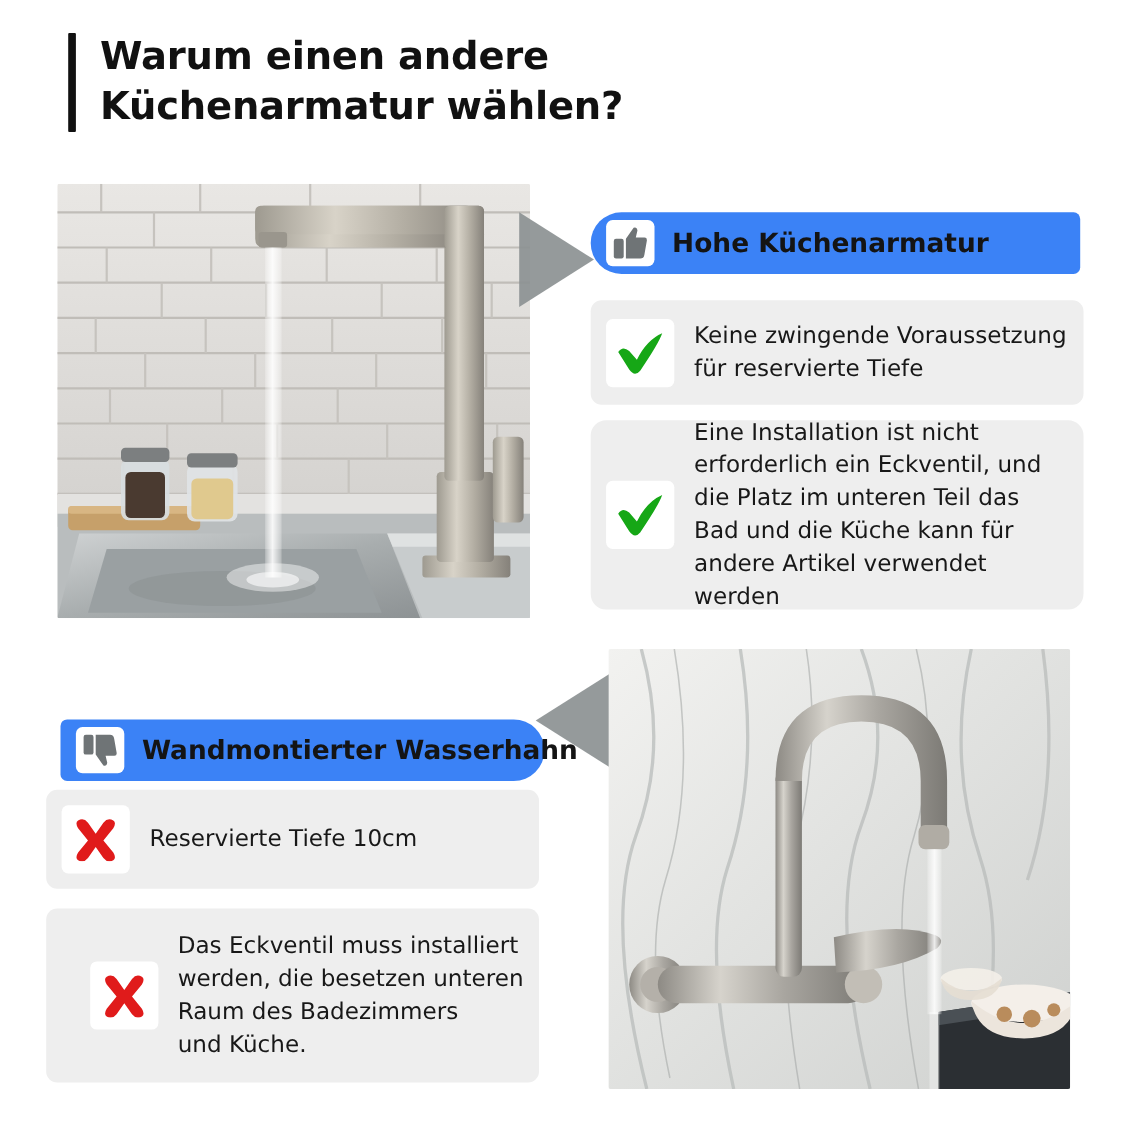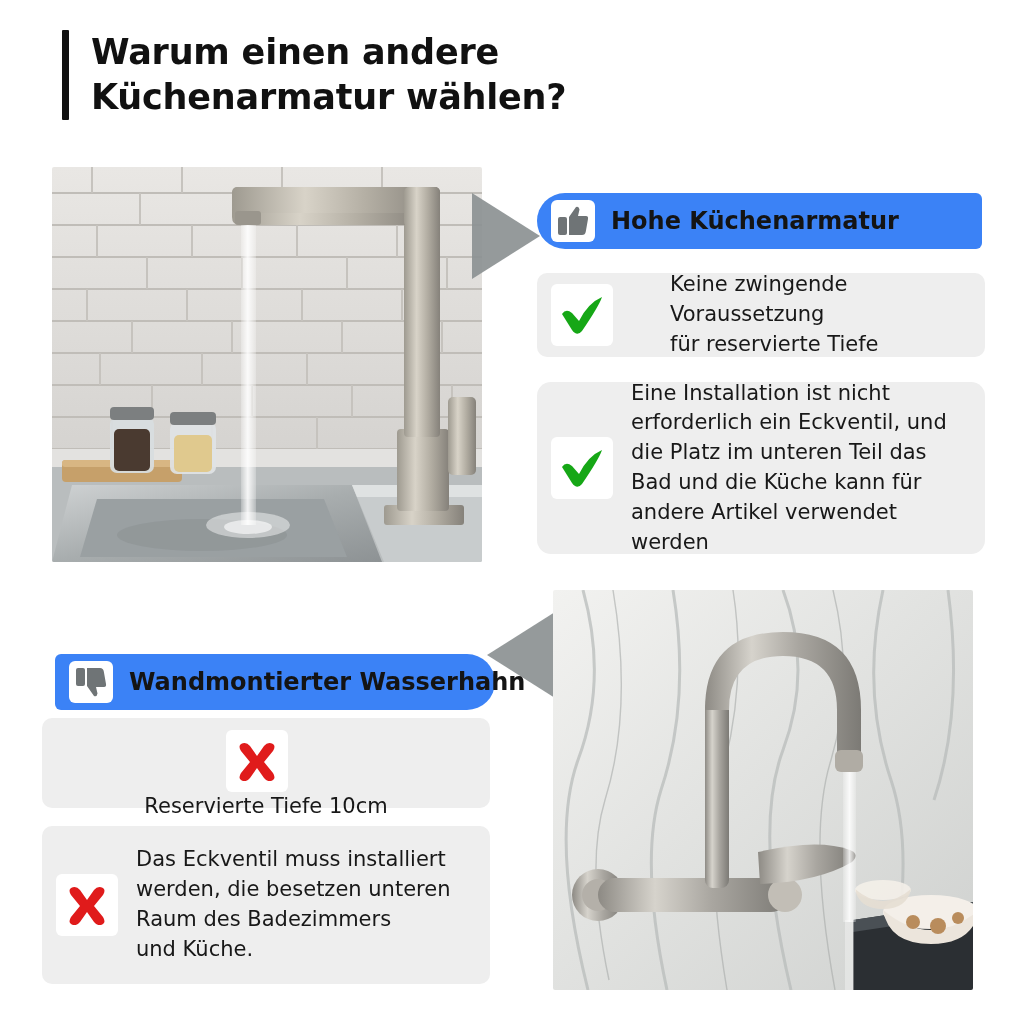--- a/index.html
+++ b/index.html
@@ -144,24 +144,24 @@
     justify-content: center;
     margin-right: 18px;
   }
   .feature-text {
     font-size: 21px;
     line-height: 1.42;
     color: #181818;
     white-space: pre-line;
   }
 
-  .f-pro-1 { left: 537px; top: 273px; width: 448px; height: 84px; gap: 39px; }
+  .f-pro-1 { left: 537px; top: 273px; width: 448px; height: 95px; }
   .f-pro-2 { left: 537px; top: 382px; width: 448px; height: 172px; border-radius: 14px; }
-  .f-con-1 { left: 42px;  top: 718px; width: 448px; height: 90px; flex-direction: column; }
-  .f-con-2 { left: 42px;  top: 826px; width: 448px; height: 158px; }
+  .f-con-1 { left: 42px;  top: 718px; width: 448px; height: 90px; }
+  .f-con-2 { left: 42px;  top: 826px; width: 448px; height: 158px; justify-content: flex-end; }
 
   
   svg { display: block; }
 </style>
 </head>
 <body>
 
 <div class="heading-wrap">
   <div class="heading-bar"></div>
   <div class="heading-text">Warum einen andere

